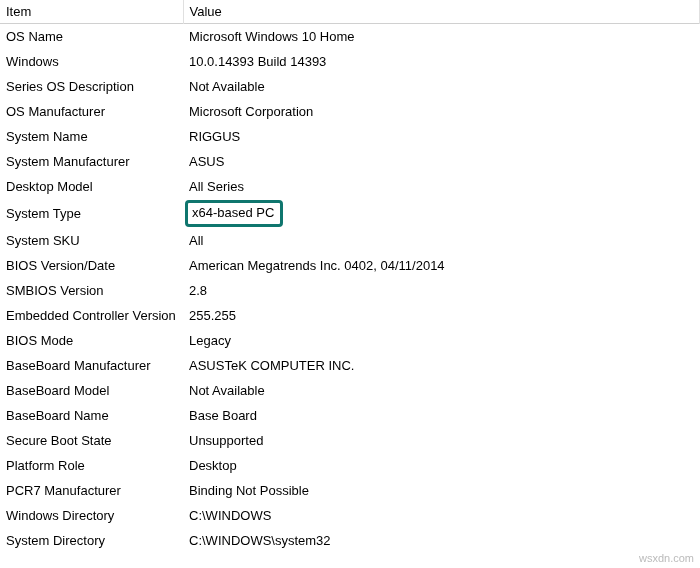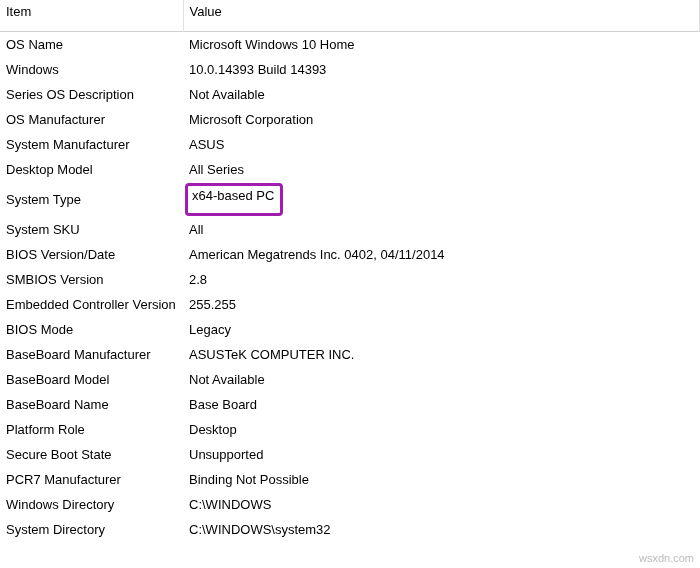--- a/index.html
+++ b/index.html
@@ -21,21 +21,21 @@
       width: 100%;
       border-collapse: collapse;
     }
     .header-row {
       background: #ffffff;
       border-bottom: 1px solid #d0d0d0;
     }
     .header-cell {
       text-align: left;
       font-weight: normal;
-      padding: 4px 8px 12px 6px;
+      padding: 4px 8px 4px 6px;
       border-right: 1px solid #e0e0e0;
       color: #000;
       position: relative;
     }
     .col-item {
       width: 183px;
     }
     .col-value {
       width: auto;
     }
@@ -46,24 +46,24 @@
       text-overflow: ellipsis;
       max-width: 0;
       vertical-align: middle;
       line-height: 17px;
     }
     .data-row td:first-child {
       width: 183px;
       max-width: 183px;
     }
     .highlight-box {
-      border: 3px solid #a21caf;
+      border: 3px solid #0f766e;
       border-radius: 4px;
       display: inline-block;
-      padding: 2px 6px 10px 4px;
+      padding: 2px 6px 4px 4px;
       margin: -3px -6px -3px -4px;
       line-height: 15px;
     }
     .watermark {
       position: absolute;
       bottom: 4px;
       right: 6px;
       font-size: 11px;
       color: #bbbbbb;
       font-family: Arial, sans-serif;
@@ -89,20 +89,24 @@
         <td>Windows</td>
         <td>10.0.14393 Build 14393</td>
       </tr>
       <tr class="data-row">
         <td>Series OS Description</td>
         <td>Not Available</td>
       </tr>
       <tr class="data-row">
         <td>OS Manufacturer</td>
         <td>Microsoft Corporation</td>
+      </tr>
+      <tr class="data-row">
+        <td>System Name</td>
+        <td>RIGGUS</td>
       </tr>
       <tr class="data-row">
         <td>System Manufacturer</td>
         <td>ASUS</td>
       </tr>
       <tr class="data-row">
         <td>Desktop Model</td>
         <td>All Series</td>
       </tr>
       <tr class="data-row">
@@ -135,26 +139,26 @@
       </tr>
       <tr class="data-row">
         <td>BaseBoard Model</td>
         <td>Not Available</td>
       </tr>
       <tr class="data-row">
         <td>BaseBoard Name</td>
         <td>Base Board</td>
       </tr>
       <tr class="data-row">
+        <td>Secure Boot State</td>
+        <td>Unsupported</td>
+      </tr>
+      <tr class="data-row">
         <td>Platform Role</td>
         <td>Desktop</td>
-      </tr>
-      <tr class="data-row">
-        <td>Secure Boot State</td>
-        <td>Unsupported</td>
       </tr>
       <tr class="data-row">
         <td>PCR7 Manufacturer</td>
         <td>Binding Not Possible</td>
       </tr>
       <tr class="data-row">
         <td>Windows Directory</td>
         <td>C:\WINDOWS</td>
       </tr>
       <tr class="data-row">

